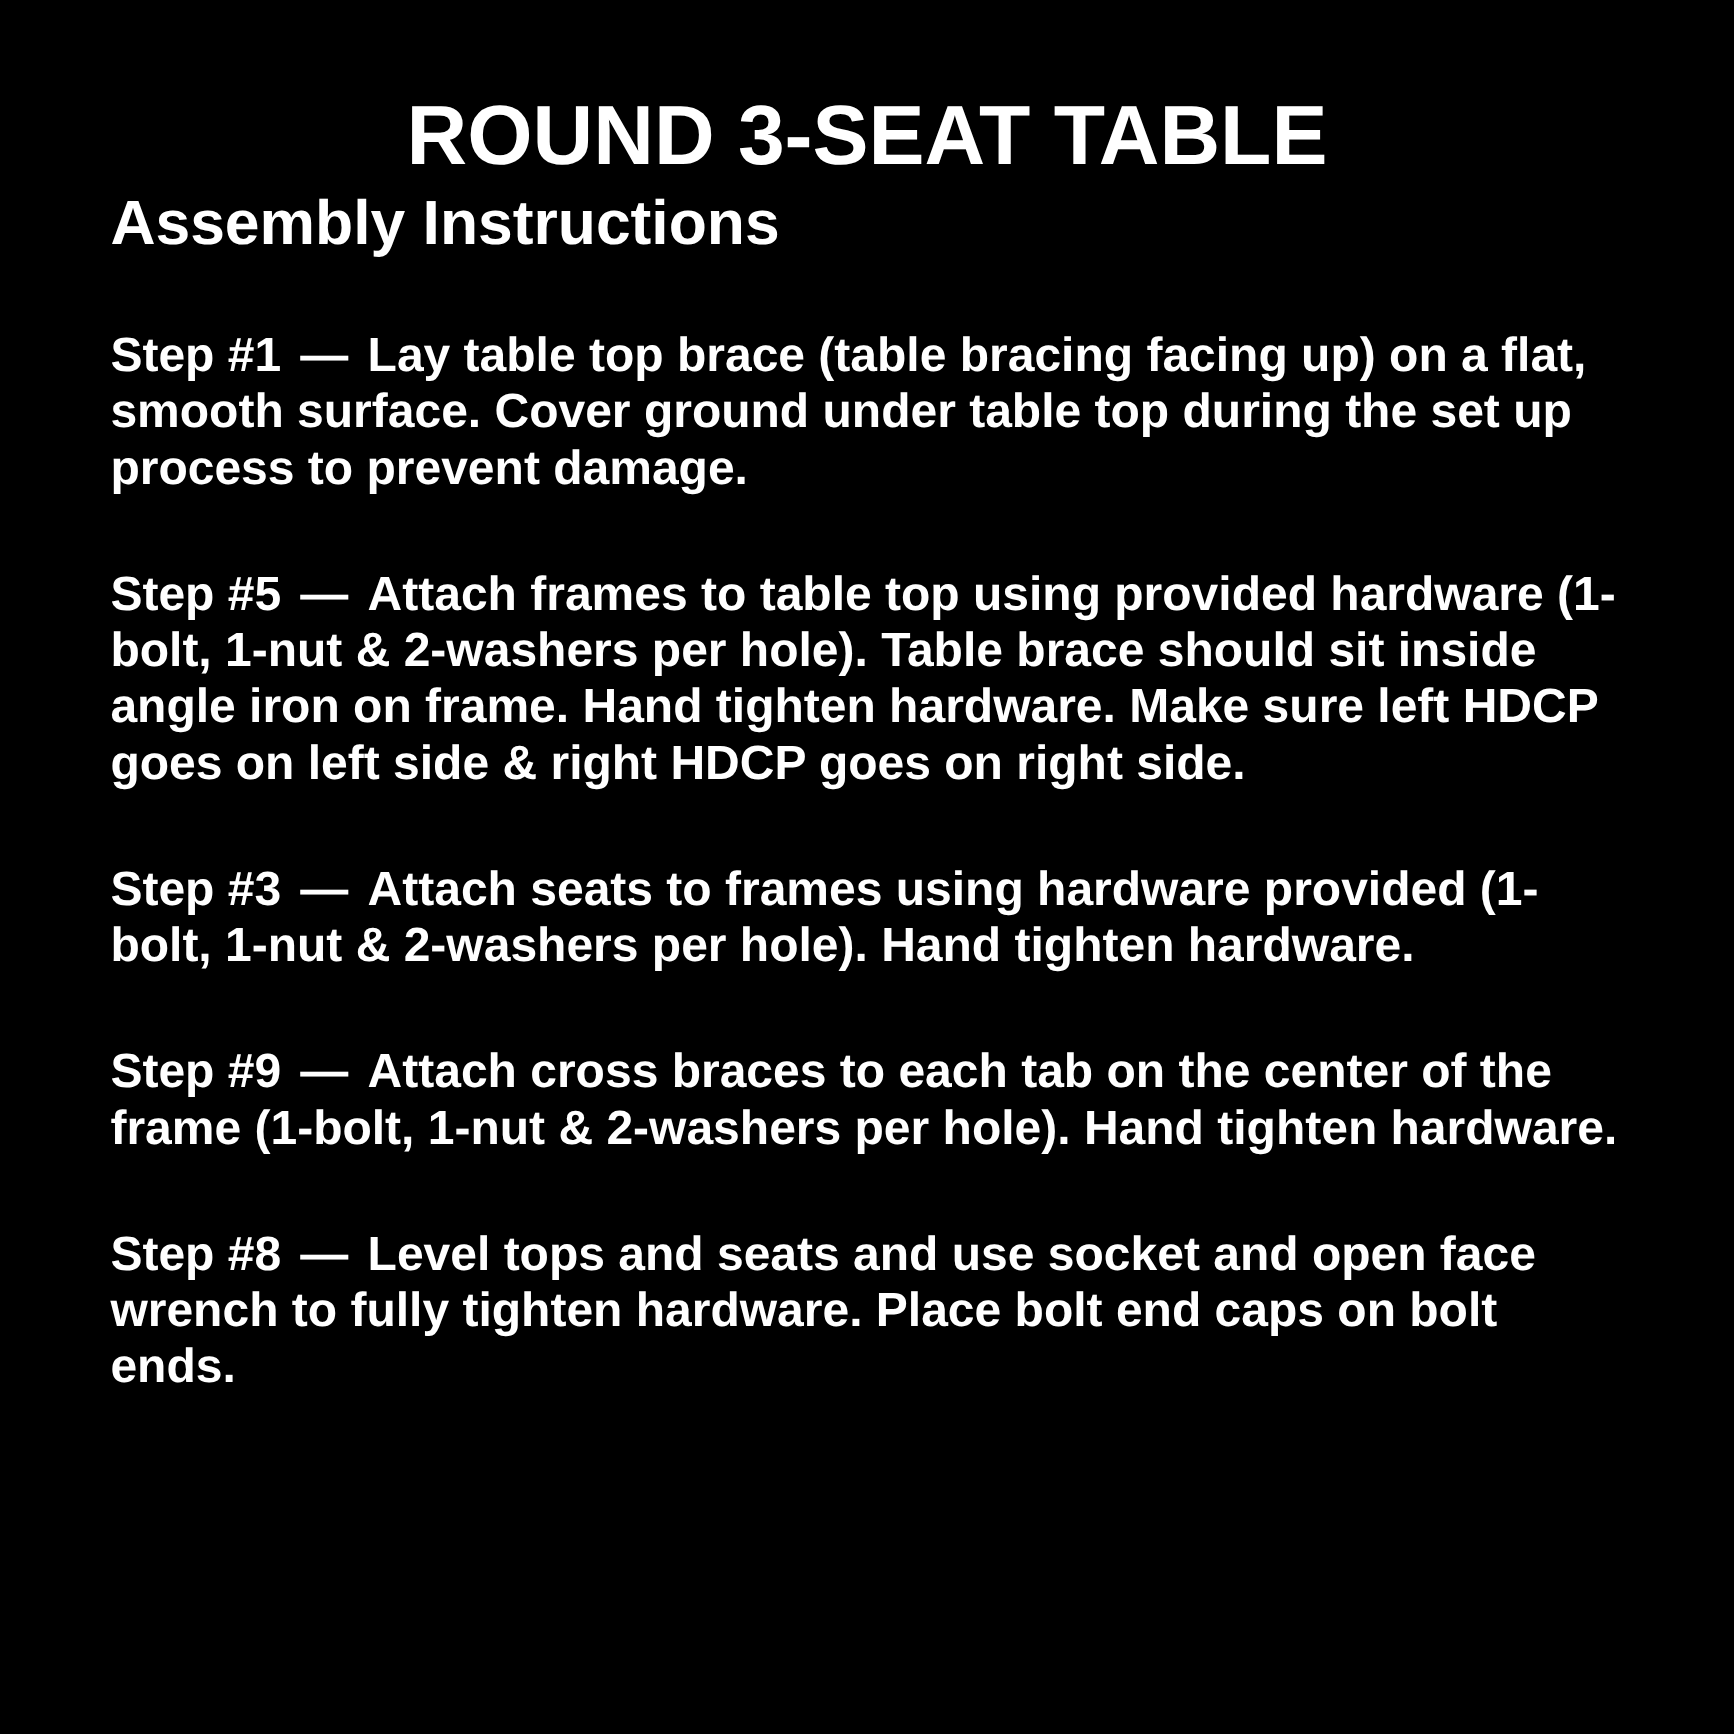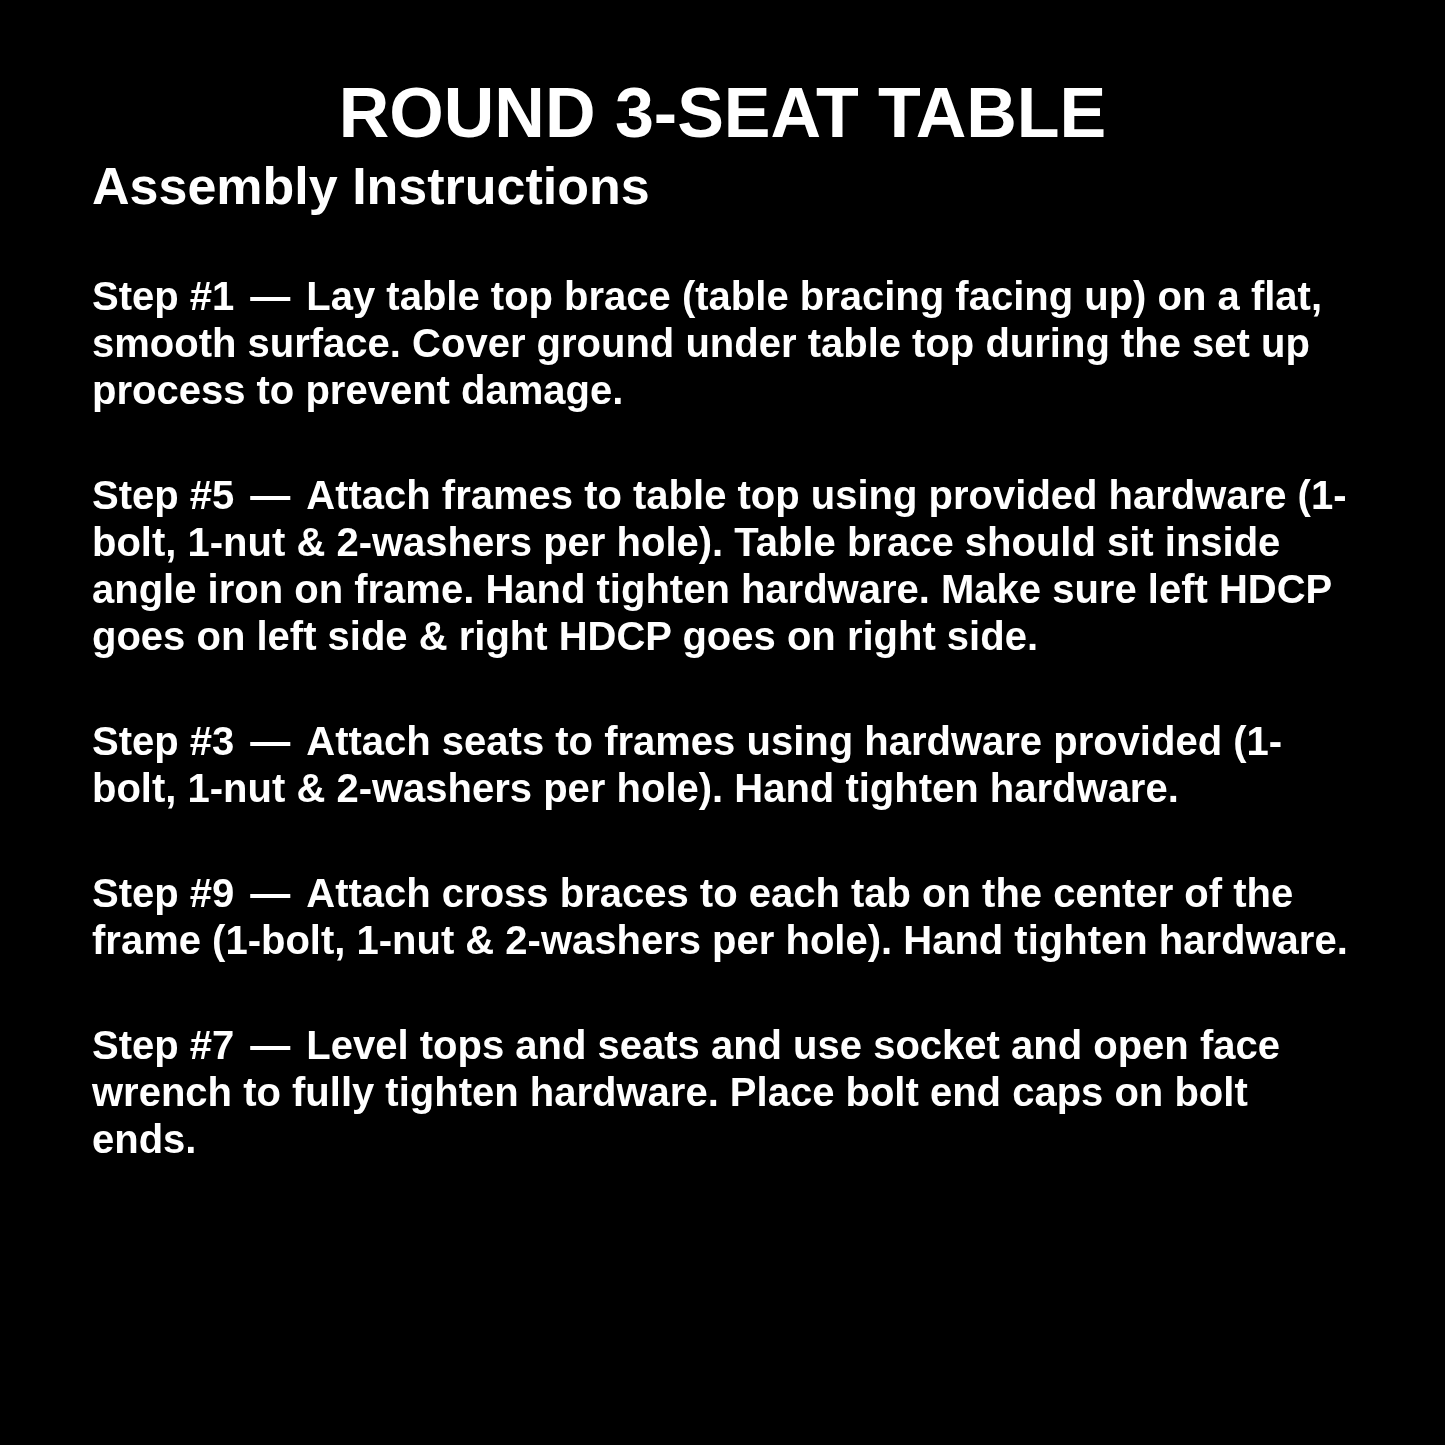--- a/index.html
+++ b/index.html
@@ -60,15 +60,15 @@
   <div class="steps">
     <p class="step"><span>Step #1</span><span class="dash">—</span><span>Lay table top brace (table bracing facing up) on a flat, smooth surface. Cover ground under table top during the set up process to prevent damage.</span></p>
 
     <p class="step"><span>Step #5</span><span class="dash">—</span><span>Attach frames to table top using provided hardware (1-bolt, 1-nut &amp; 2-washers per hole). Table brace should sit inside angle iron on frame. Hand tighten hardware. Make sure left HDCP goes on left side &amp; right HDCP goes on right side.</span></p>
 
     <p class="step"><span>Step #3</span><span class="dash">—</span><span>Attach seats to frames using hardware provided (1-bolt, 1-nut &amp; 2-washers per hole). Hand tighten hardware.</span></p>
 
     <p class="step"><span>Step #9</span><span class="dash">—</span><span>Attach cross braces to each tab on the center of the frame (1-bolt, 1-nut &amp; 2-washers per hole). Hand tighten hardware.</span></p>
 
 
-    <p class="step"><span>Step #7</span><span class="dash">—</span><span>Level tops and seats and use socket and open face wrench to fully tighten hardware. Place bolt end caps on bolt ends.</span></p>
+    <p class="step"><span>Step #8</span><span class="dash">—</span><span>Level tops and seats and use socket and open face wrench to fully tighten hardware. Place bolt end caps on bolt ends.</span></p>
   </div>
 </div>
 
 </body></html>

